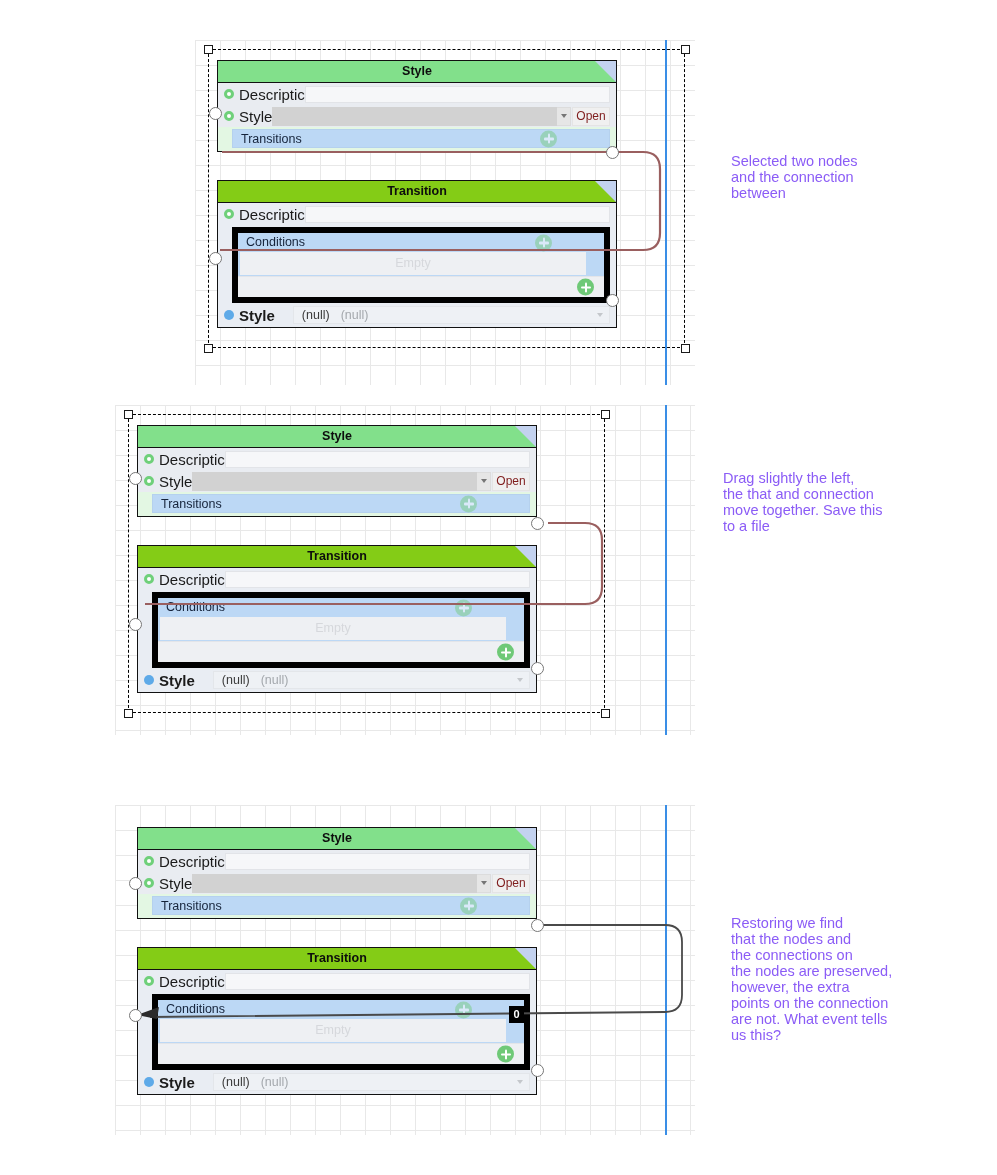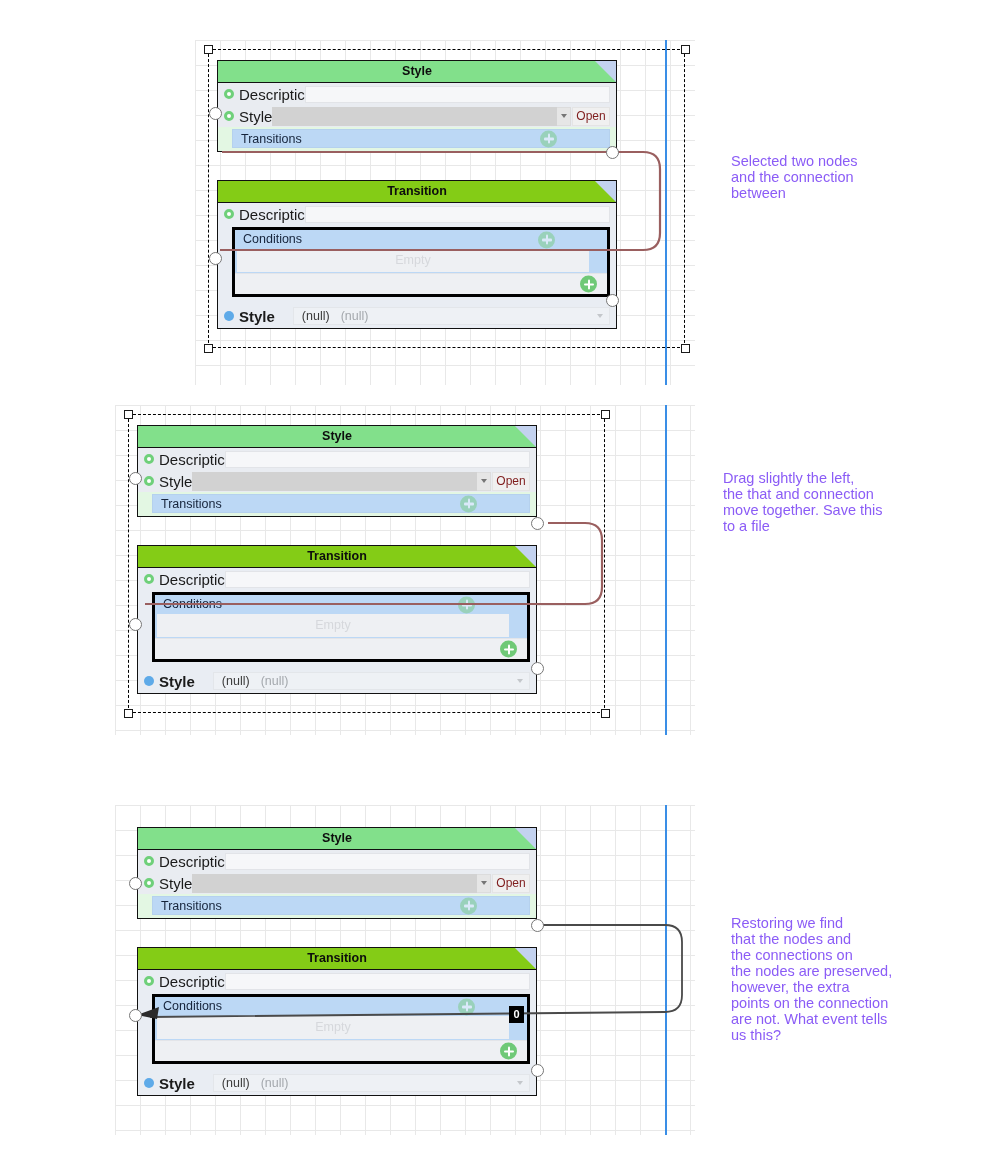--- a/index.html
+++ b/index.html
@@ -187,23 +187,23 @@
     position: absolute;
     right: 6px;
     width: 0; height: 0;
     border-left: 3.5px solid transparent;
     border-right: 3.5px solid transparent;
     border-top: 4px solid #c4c7cb;
   }
 
   
   .list-wrap {
-    margin: 2px 6px 7px 14px;
+    margin: 2px 6px 0 14px;
     background: #bcd8f5;
-    border: 3px solid #000000;
+    border: 6px solid #000000;
     box-sizing: border-box;
   }
   .list-header {
     position: relative;
     height: 19px;
     line-height: 19px;
     padding-left: 8px;
     font-size: 12.5px;
     color: #15233a;
     background: #bcd8f5;

